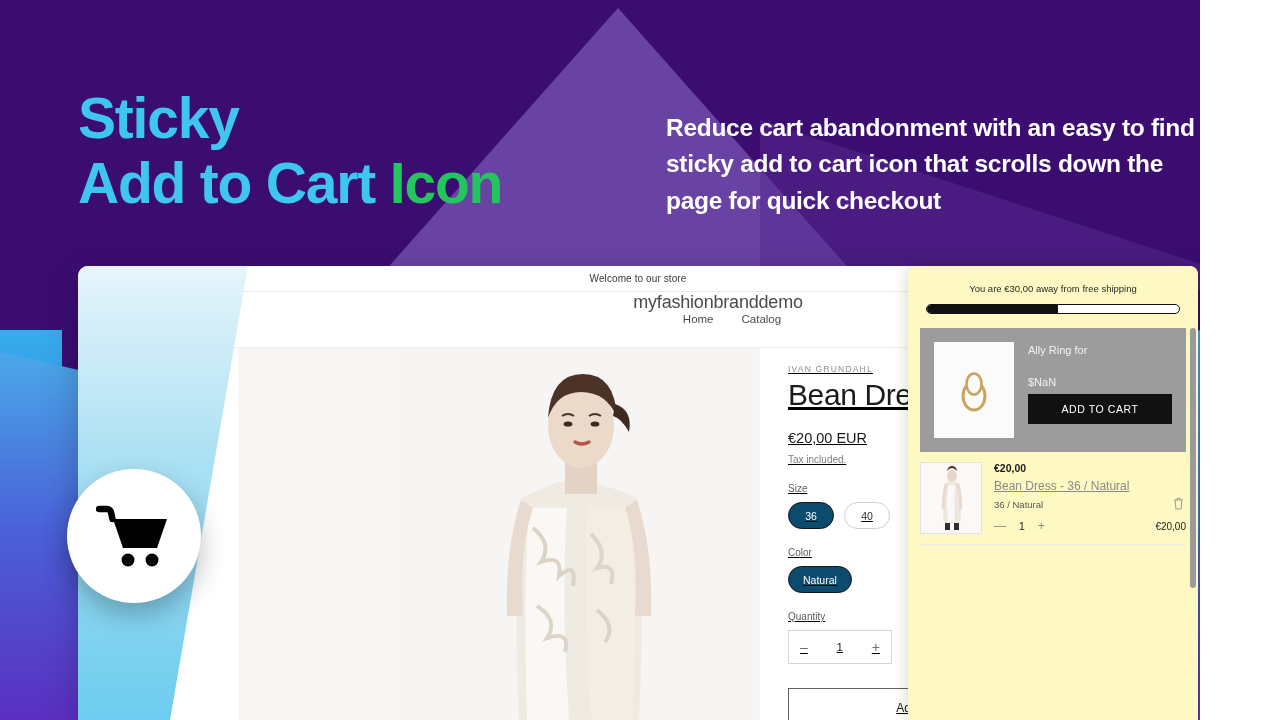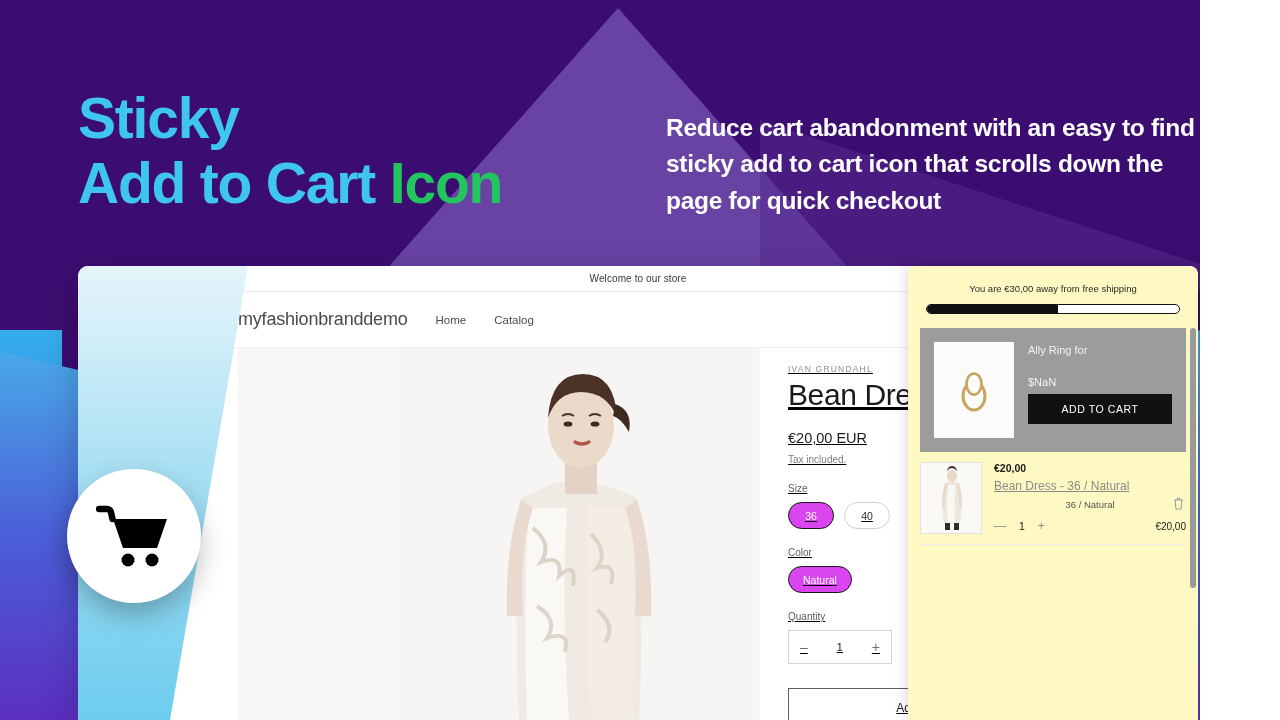--- a/index.html
+++ b/index.html
@@ -74,21 +74,21 @@
     overflow: hidden;
     box-shadow: 0 10px 34px rgba(0,0,0,.22);
   }
   .announce {
     height: 26px; border-bottom: 1px solid #EDEDED;
     display: flex; align-items: center; justify-content: center;
     font-size: 10px; color: #3A3A3A; letter-spacing: .1px;
   }
   .store-header {
     height: 56px; border-bottom: 1px solid #EFEFEF;
-    display: flex; align-items: center; padding-left: 160px;
+    display: flex; align-items: center; padding-left: 160px; flex-direction: column;
   }
   .logo { font-size: 18px; color: #4B4B4B; letter-spacing: -.2px; }
   .nav { display: flex; gap: 28px; margin-left: 28px; }
   .nav a { font-size: 11.5px; color: #4B4B4B; text-decoration: none; }
 
   .product-area { display: flex; height: 372px; text-decoration: underline; }
   .gallery {
     width: 522px; margin-left: 160px;
     background: #F7F6F4; position: relative; overflow: hidden;
   }
@@ -109,21 +109,21 @@
   .pprice { font-size: 14.5px; color: #1A1A1A; margin-top: 18px; }
   .ptax { font-size: 10px; color: #7E7E7E; margin-top: 8px; }
   .opt-label { font-size: 10px; color: #5B5B5B; margin-top: 18px; }
   .swatches { display: flex; gap: 10px; margin-top: 8px; }
   .swatch {
     min-width: 46px; height: 27px; padding: 0 14px;
     border-radius: 14px; border: 1px solid #CFCFCF;
     display: flex; align-items: center; justify-content: center;
     font-size: 10.5px; color: #2B2B2B; background: #fff;
   }
-  .swatch.sel { background: #d946ef; border-color: #151515; color: #fff; }
+  .swatch.sel { background: #0c4a6e; border-color: #151515; color: #fff; }
   .qty-box {
     margin-top: 8px; width: 104px; height: 34px;
     border: 1px solid #D4D4D4;
     display: flex; align-items: center; justify-content: space-between;
     padding: 0 11px;
   }
   .qty-box .sgn { font-size: 14px; color: #6E6E6E; }
   .qty-box .val { font-size: 11.5px; color: #1A1A1A; }
   .addbtn {
     margin-top: 24px; width: 238px; height: 40px;
@@ -193,21 +193,21 @@
     margin: 10px 12px 0; display: flex; gap: 12px; padding-bottom: 10px;
     border-bottom: 1px solid #EDEDED;
   }
   .li-img { width: 62px; height: 72px; border: 1px solid #E2E2E2; background:#FAFAF8; position: relative; overflow: hidden; }
   .li-right { flex: 1; position: relative; }
   .li-price { font-size: 10.5px; color: #1A1A1A; font-weight: 700; }
   .li-link {
     font-size: 12px; color: #8A8A8A; margin-top: 5px;
     text-decoration: underline; display: block;
   }
-  .li-variant { font-size: 9.5px; color: #555; margin-top: 6px; text-align: center; }
+  .li-variant { font-size: 9.5px; color: #555; margin-top: 6px; }
   .li-trash { position: absolute; right: 2px; top: 34px; }
   .li-bottom {
     display: flex; align-items: center; justify-content: space-between;
     margin-top: 9px;
   }
   .li-stepper { display: flex; align-items: center; gap: 13px; }
   .li-stepper .s { font-size: 12px; color: #8A8A8A; }
   .li-stepper .v { font-size: 10.5px; color: #1A1A1A; }
   .li-total { font-size: 10px; color: #1A1A1A; }
 

